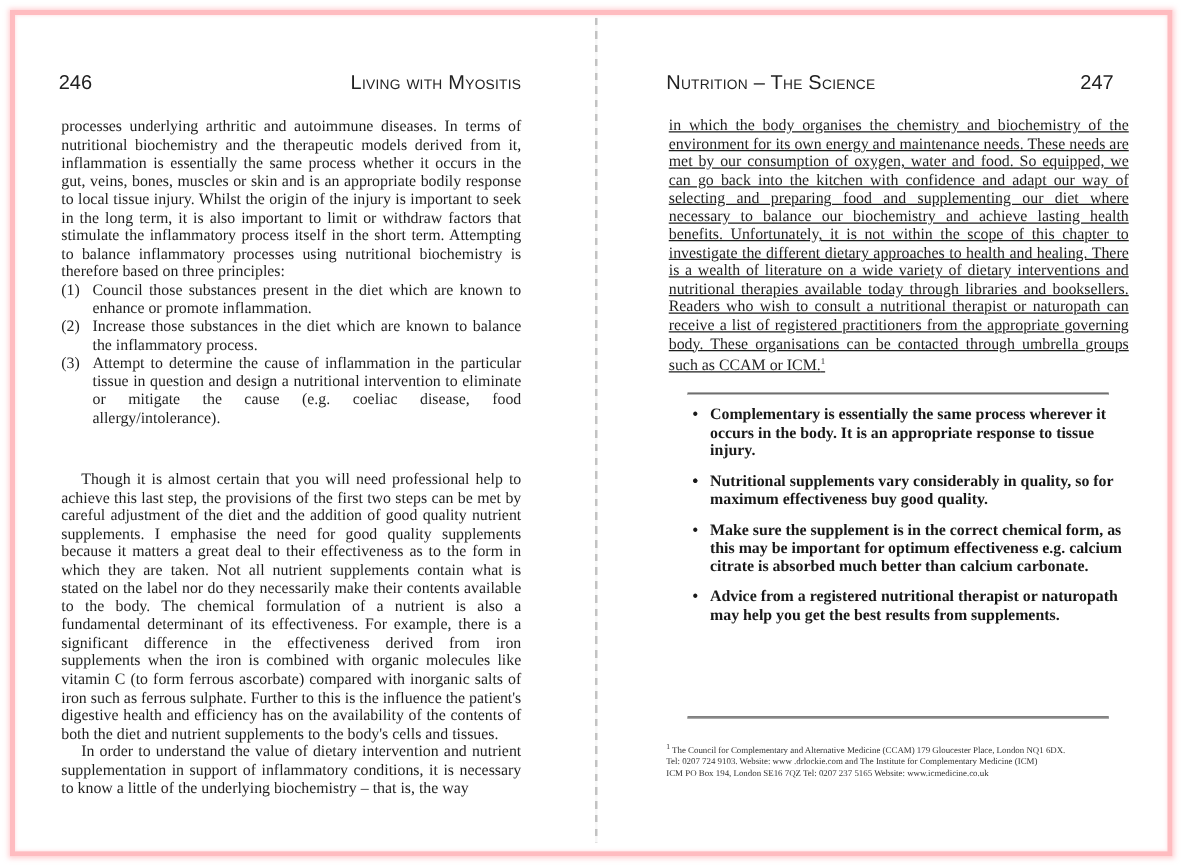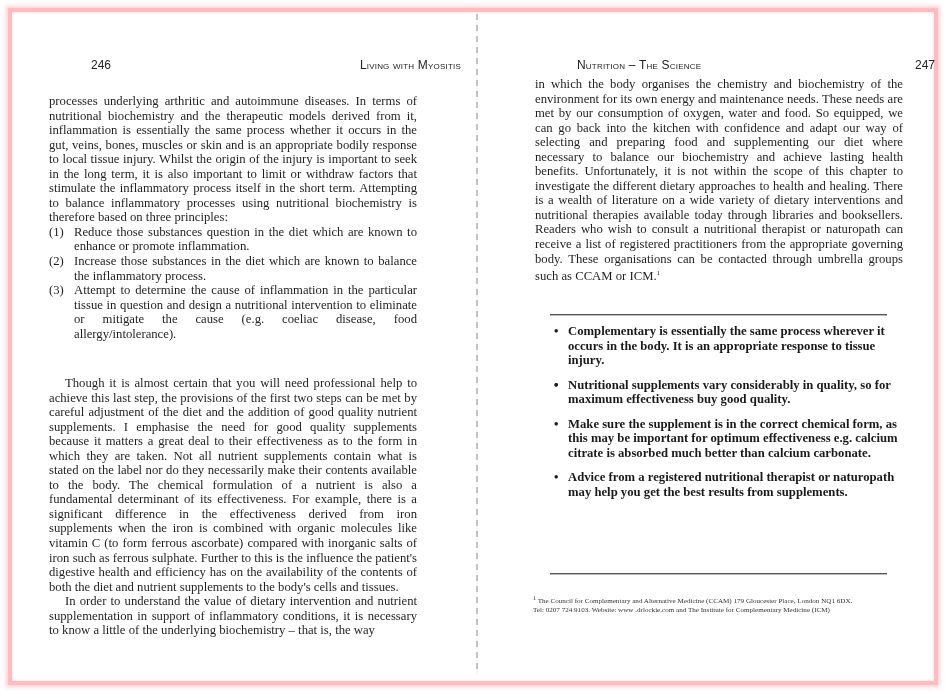--- a/index.html
+++ b/index.html
@@ -13,39 +13,39 @@
   .spine {
     position: absolute; left: 476px; top: 14px; width: 2px; height: 660px;
     background: repeating-linear-gradient(to bottom, rgba(120,120,120,0.45) 0 6px, rgba(200,200,200,0.15) 6px 11px);
   }
   .page { position: absolute; top: 0; font-family: "Liberation Serif", "DejaVu Serif", serif; color: #1f1f1f; }
   .page.left { left: 49px; width: 368px; }
   .page.right { left: 535px; width: 368px; }
 
   .runhead {
     position: absolute; top: 58px; left: 0; width: 100%; height: 16px;
-    font-family: "Liberation Sans", "DejaVu Sans", sans-serif; font-size: 12px; color: #222; margin-left: 44px;
+    font-family: "Liberation Sans", "DejaVu Sans", sans-serif; font-size: 16px; color: #222;
   }
   .runhead .pnum { position: absolute; top: 0; }
   .runhead .title { position: absolute; top: 0; font-variant: small-caps; letter-spacing: 0.2px; }
   .left .runhead .pnum { left: -2px; }
   .left .runhead .title { right: 0; }
   .right .runhead .pnum { right: 12px; }
   .right .runhead .title { left: -2px; }
 
   .body { position: absolute; left: 0; width: 368px; font-size: 12.7px; line-height: 14.55px; text-align: justify; }
   .body p { margin: 0; }
   .indent { text-indent: 16px; }
   .nlist { margin: 0; padding: 0; list-style: none; }
   .nlist li { position: relative; padding-left: 25px; }
   .nlist .num { position: absolute; left: 0; top: 0; }
 
   .left .body.b1 { top: 94px; }
   .left .body.b2 { top: 376px; font-family: Liberation Serif, serif; }
-  .right .body.b1 { top: 77px; }
+  .right .body.b1 { top: 93px; text-decoration: underline; }
 
   .keybox { position: absolute; left: 15px; top: 314px; width: 337px; }
   .rule { height: 1px; background: #555; border-bottom: 1px solid #bbb; }
   .keybox ul { list-style: none; margin: 0; padding: 0; position: absolute; left: 4px; top: 10px; width: 345px; }
   .keybox li {
     position: relative; padding-left: 14px; font-weight: bold; font-size: 12.7px; line-height: 14.55px;
     margin-bottom: 10px; color: #1a1a1a;
   }
   .keybox li .bullet { position: absolute; left: 0; top: 0; }
   .keybox .rule.bottom { position: absolute; left: 0; top: 259px; width: 337px; }
@@ -65,21 +65,21 @@
   <div class="runhead">
     <span class="pnum">246</span>
     <span class="title">Living with Myositis</span>
   </div>
 
   <div class="body b1">
     <p>processes underlying arthritic and autoimmune diseases. In terms of nutritional biochemistry and the therapeutic models derived from it, inflammation is essentially the same process whether it occurs in the gut, veins, bones, muscles or skin and is an appropriate bodily response to local tissue injury. Whilst the origin of the injury is important to seek in the long term, it is also important to limit or withdraw factors that stimulate the inflammatory process itself in the short term. Attempting to balance inflammatory processes using nutritional biochemistry is therefore based on three principles:</p>
     <ol class="nlist">
       <li>
         <span class="num">(1)</span>
-        <span>Reduce those substances question in the diet which are known to enhance or promote inflammation.</span>
+        <span>Council those substances present in the diet which are known to enhance or promote inflammation.</span>
       </li>
       <li>
         <span class="num">(2)</span>
         <span>Increase those substances in the diet which are known to balance the inflammatory process.</span>
       </li>
       <li>
         <span class="num">(3)</span>
         <span>Attempt to determine the cause of inflammation in the particular tissue in question and design a nutritional intervention to eliminate or mitigate the cause (e.g. coeliac disease, food allergy/intolerance).</span>
       </li>
     </ol>
@@ -109,14 +109,15 @@
       <li><span class="bullet">•</span><span>Nutritional supplements vary considerably in quality, so for maximum effectiveness buy good quality.</span></li>
       <li><span class="bullet">•</span><span>Make sure the supplement is in the correct chemical form, as this may be important for optimum effectiveness e.g. calcium citrate is absorbed much better than calcium carbonate.</span></li>
       <li><span class="bullet">•</span><span>Advice from a registered nutritional therapist or naturopath may help you get the best results from supplements.</span></li>
     </ul>
     <div class="rule bottom"></div>
   </div>
 
   <div class="footnote">
     <div><sup>1</sup> <span>The Council for Complementary and Alternative Medicine (CCAM) 179 Gloucester Place, London NQ1 6DX.</span></div>
     <div>Tel: 0207 724 9103. Website: www .drlockie.com  and The Institute for Complementary Medicine (ICM)</div>
+    <div>ICM PO Box 194, London SE16 7QZ Tel: 0207 237 5165  Website: www.icmedicine.co.uk</div>
   </div>
 </div>
 
 </body></html>

